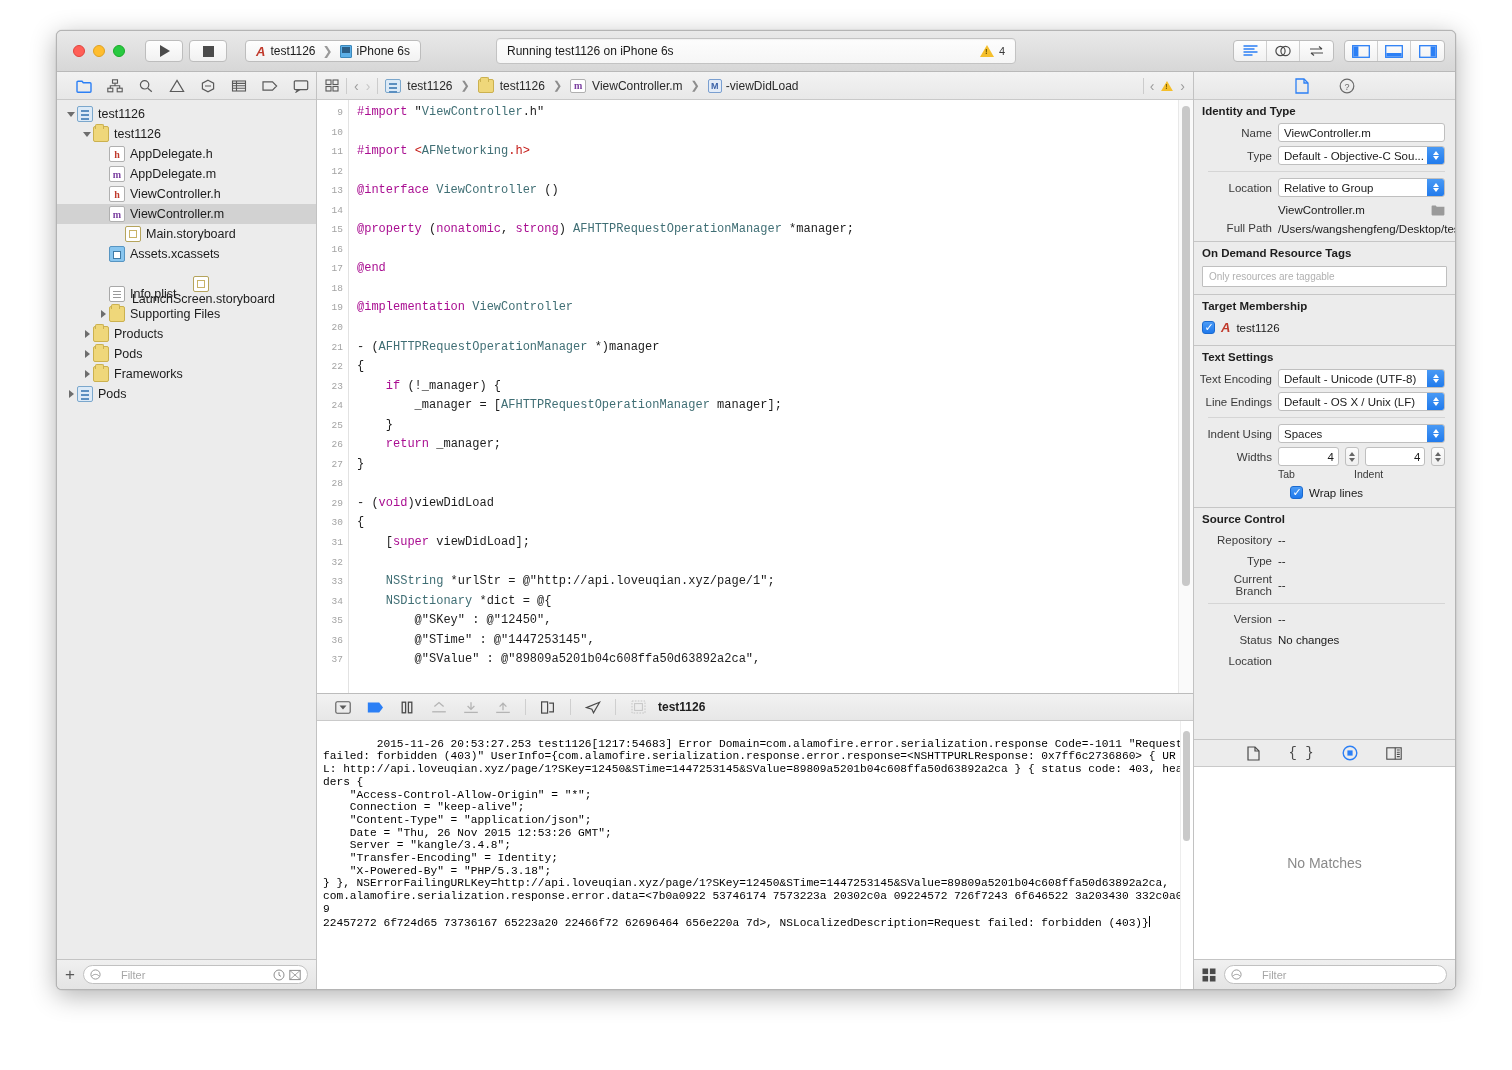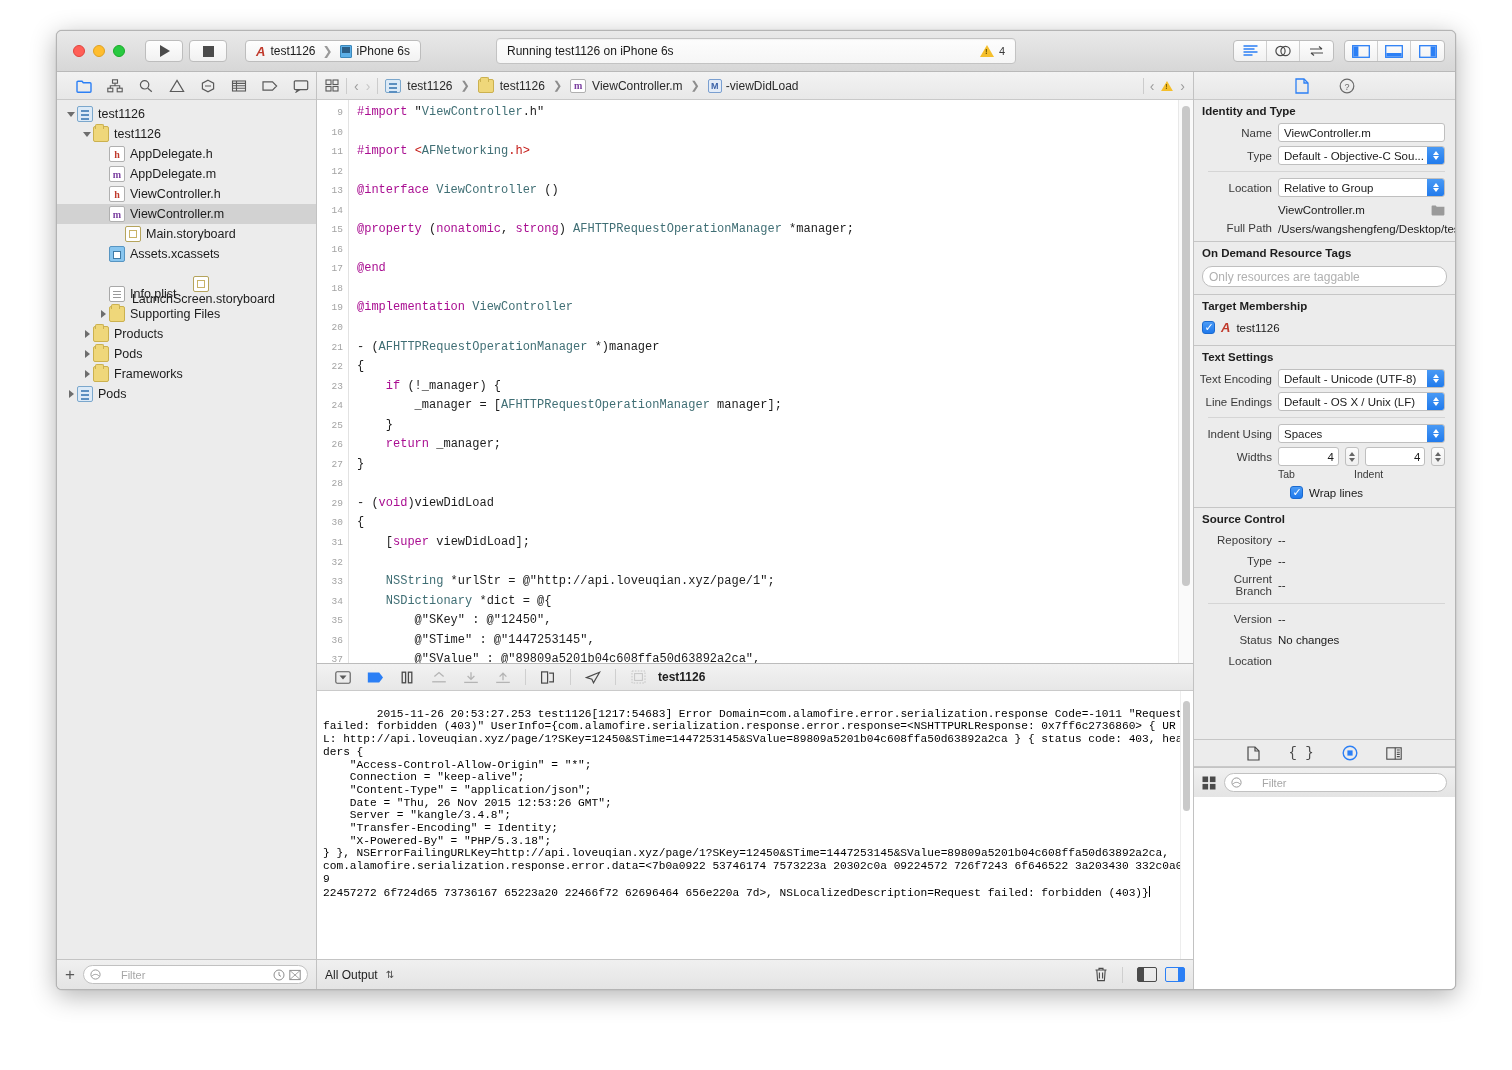--- a/index.html
+++ b/index.html
@@ -259,23 +259,23 @@
     background: linear-gradient(#4b9bf5,#1f79ec); border-radius: 0 3px 3px 0;
     display: flex; flex-direction: column; align-items: center; justify-content: center; gap: 1px;
   }
   .stepper .up { width:0;height:0;border-left:3px solid transparent;border-right:3px solid transparent;border-bottom:4px solid #fff;}
   .stepper .dn { width:0;height:0;border-left:3px solid transparent;border-right:3px solid transparent;border-top:4px solid #fff;}
   .fvalue { flex: 1; font-size: 11.5px; color: #1a1a1a; }
   .fvalue.multi { line-height: 15px; }
   .hairline { height: 1px; background: #d5d5d5; margin: 4px 10px 4px 14px; }
   .taggable {
     margin: 3px 8px 7px 8px; height: 21px; background: #fff;
-    border: 1px solid #bfbfbf; border-radius: 10px;
+    border: 1px solid #bfbfbf; border-radius: 1px;
     display: flex; align-items: center; padding: 0 6px;
-    font-size: 12px; color: #b0b0b0;
+    font-size: 10px; color: #b0b0b0;
   }
   .target-row { display: flex; align-items: center; gap: 6px; padding: 4px 8px 10px 8px; }
   .cbox { width: 13px; height: 13px; border-radius: 3px; background: linear-gradient(#4b9bf5,#1f79ec); border: 1px solid #1a6ad0; position: relative; }
   .cbox:after { content:"✓"; position:absolute; left:1.5px; top:-1.5px; color:#fff; font-size:11px; }
   .num-field {
     width: 62px; height: 19px; background: #fff; border: 1px solid #bfbfbf; border-radius: 3px;
     font-size: 11.5px; color: #1a1a1a; padding: 0 4px; display: flex; align-items: center; justify-content: flex-end;
   }
   .gray-step {
     width: 14px; height: 19px; background: linear-gradient(#fcfcfc,#efefef);
@@ -721,37 +721,20 @@
     "Transfer-Encoding" = Identity;
     "X-Powered-By" = "PHP/5.3.18";
 } }, NSErrorFailingURLKey=http://api.loveuqian.xyz/page/1?SKey=12450&amp;STime=1447253145&amp;SValue=89809a5201b04c608ffa50d63892a2ca,
 com.alamofire.serialization.response.error.data=&lt;7b0a0922 53746174 7573223a 20302c0a 09224572 726f7243 6f646522 3a203430 332c0a09
 22457272 6f724d65 73736167 65223a20 22466f72 62696464 656e220a 7d&gt;, NSLocalizedDescription=Request failed: forbidden (403)}</span><span class="console-caret"></span>
         <div class="console-scroll">
           <div class="console-thumb"></div>
         </div>
       </div>
 
-      <div class="bottombar">
-        <span>All Output</span>
-        <span style="font-size:10px;color:#4a4a4a;">⇅</span>
-        <div class="bb-right">
-          <div>
-            <svg width="14" height="15" viewBox="0 0 14 15">
-                  <g fill="none" stroke="#4a4a4a" stroke-width="1.1">
-                    <path d="M1.5 3h11M5 3V1.4h4V3M2.8 3l.8 10.6h6.8L11.2 3"></path>
-                    <path d="M5.4 5.4v6M8.6 5.4v6"></path>
-                  </g>
-                </svg>
-          </div>
-          <span class="dbg-sep"></span>
-          <div class="panel-tog left"></div>
-          <div class="panel-tog right on"></div>
-        </div>
-      </div>
     </div>
 
     <div class="inspector">
       <div class="insp-tabs">
         <div>
           <svg width="14" height="16" viewBox="0 0 14 16">
                 <path d="M1 1h8l4 4v10H1z" fill="none" stroke="#2b7ff5" stroke-width="1.3"></path>
                 <path d="M9 1v4h4" fill="none" stroke="#2b7ff5" stroke-width="1.3"></path>
               </svg>
         </div>
@@ -914,20 +897,21 @@
           </div>
           <div>
             <svg width="16" height="13" viewBox="0 0 16 13">
                   <g fill="none" stroke="#4a4a4a" stroke-width="1.1">
                     <rect x="0.8" y="0.8" width="14.4" height="11.4"></rect>
                     <path d="M9.2 0.8v11.4M10.8 3h3M10.8 5.2h3M10.8 7.4h3M10.8 9.6h3"></path>
                   </g>
                 </svg>
           </div>
         </div>
+        <div class="lib-body">No Matches</div>
         <div class="lib-bottom">
           <div>
             <svg width="14" height="14" viewBox="0 0 14 14">
                   <g fill="#4a4a4a">
                     <rect x="0.5" y="0.5" width="5.6" height="5.6"></rect>
                     <rect x="7.9" y="0.5" width="5.6" height="5.6"></rect>
                     <rect x="0.5" y="7.9" width="5.6" height="5.6"></rect>
                     <rect x="7.9" y="7.9" width="5.6" height="5.6"></rect>
                   </g>
                 </svg>

